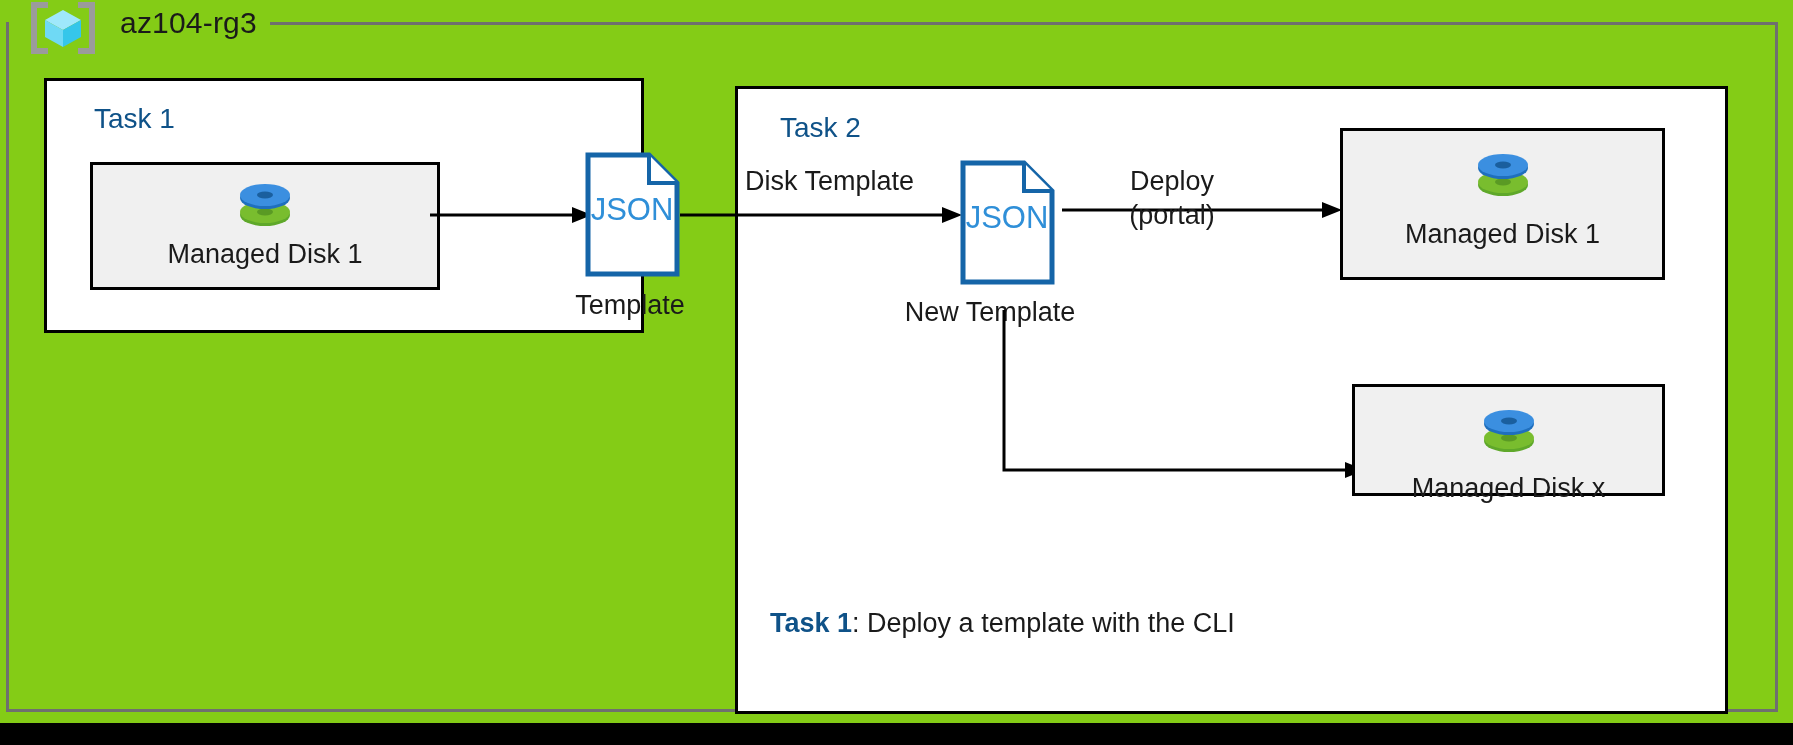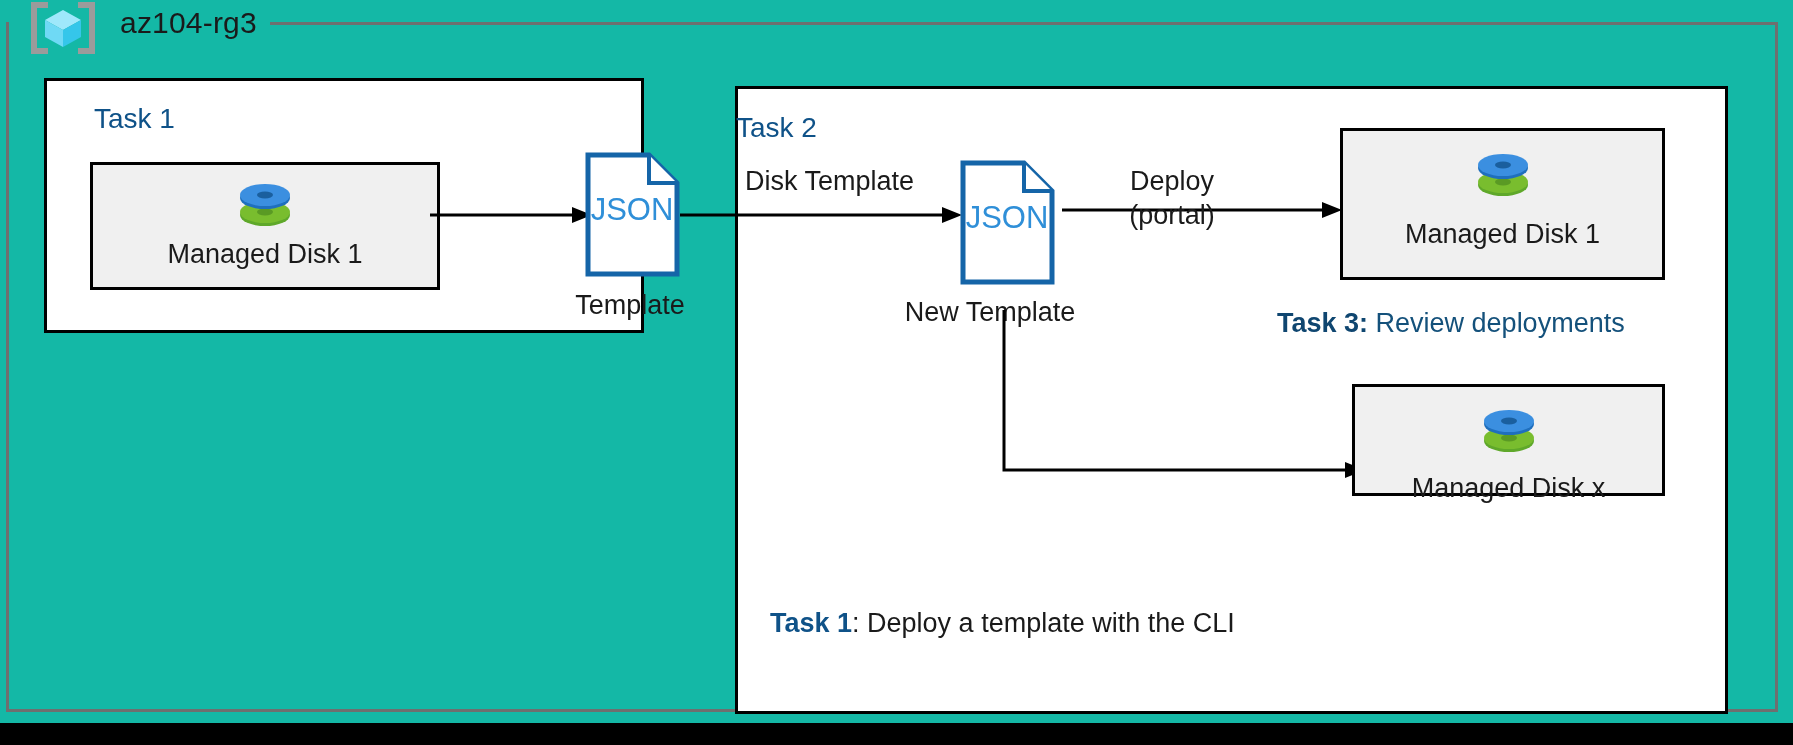--- a/index.html
+++ b/index.html
@@ -2,21 +2,21 @@
 <html><head>
 <meta charset="utf-8">
 <style>
   html,body{margin:0;padding:0;}
   body{
     width:1793px;height:745px;
     background:#ffffff;
     font-family:"Liberation Sans", sans-serif;
     overflow:hidden;
   }
-  .stage{position:relative;width:1793px;height:745px;background:#14b8a6;}
+  .stage{position:relative;width:1793px;height:745px;background:#84cc16;}
 
   
   .rg-frame{
     position:absolute;left:6px;top:22px;width:1772px;height:690px;
     border:3px solid #6f6f6f;border-top:none;
     box-sizing:border-box;
   }
   .rg-top-right{
     position:absolute;left:270px;top:22px;width:1508px;height:3px;background:#6f6f6f;
   }
@@ -36,21 +36,21 @@
   .task-box{
     position:absolute;border:3px solid #000000;background:#ffffff;box-sizing:border-box;
   }
   #task1-box{left:44px;top:78px;width:600px;height:255px;}
   #task2-box{left:735px;top:86px;width:993px;height:628px;}
 
   .task-heading{
     position:absolute;font-size:28px;font-weight:normal;color:#0f5288;white-space:nowrap;
   }
   #task1-heading{left:94px;top:103px;}
-  #task2-heading{left:736px;top:112px;text-align:right;}
+  #task2-heading{left:780px;top:112px;text-align:right;}
 
   
   .res-box{
     position:absolute;border:3px solid #000000;background:#f0f0f0;box-sizing:border-box;
   }
   #disk1-box{left:90px;top:162px;width:350px;height:128px;}
   #disk1b-box{left:1340px;top:128px;width:325px;height:152px;}
   #diskx-box{left:1352px;top:384px;width:313px;height:112px;}
 
   .res-label{
@@ -177,23 +177,20 @@
         <ellipse cx="31" cy="39" rx="25" ry="11" fill="#79bd2e"></ellipse>
         <ellipse cx="31" cy="39" rx="8" ry="3.4" fill="#5a9a24"></ellipse>
         <ellipse cx="31" cy="25" rx="25" ry="11" fill="#1f6fbd"></ellipse>
         <ellipse cx="31" cy="22" rx="25" ry="11" fill="#3b8fe0"></ellipse>
         <ellipse cx="31" cy="22" rx="8" ry="3.4" fill="#1a5f9e"></ellipse>
       </svg>
     </div>
     <div class="res-label" style="top:88px;">Managed Disk 1</div>
   </div>
 
-  <div class="task-note" id="task3-note">
-    <span class="tn-key">Task 3:</span><span class="tn-val"> Review deployments</span>
-  </div>
 
   <svg class="conn" style="left:1000px;top:310px;" width="370" height="170">
     <path d="M4 0 L4 160 L345 160" fill="none" stroke="#000" stroke-width="3"></path>
     <polygon points="345,152 365,160 345,168" fill="#000"></polygon>
   </svg>
 
   <div class="res-box" id="diskx-box">
     <div class="res-icon" style="top:12px;">
       <svg width="62" height="62" viewBox="0 0 62 62">
         <ellipse cx="31" cy="42" rx="25" ry="11" fill="#5fa82a"></ellipse>

